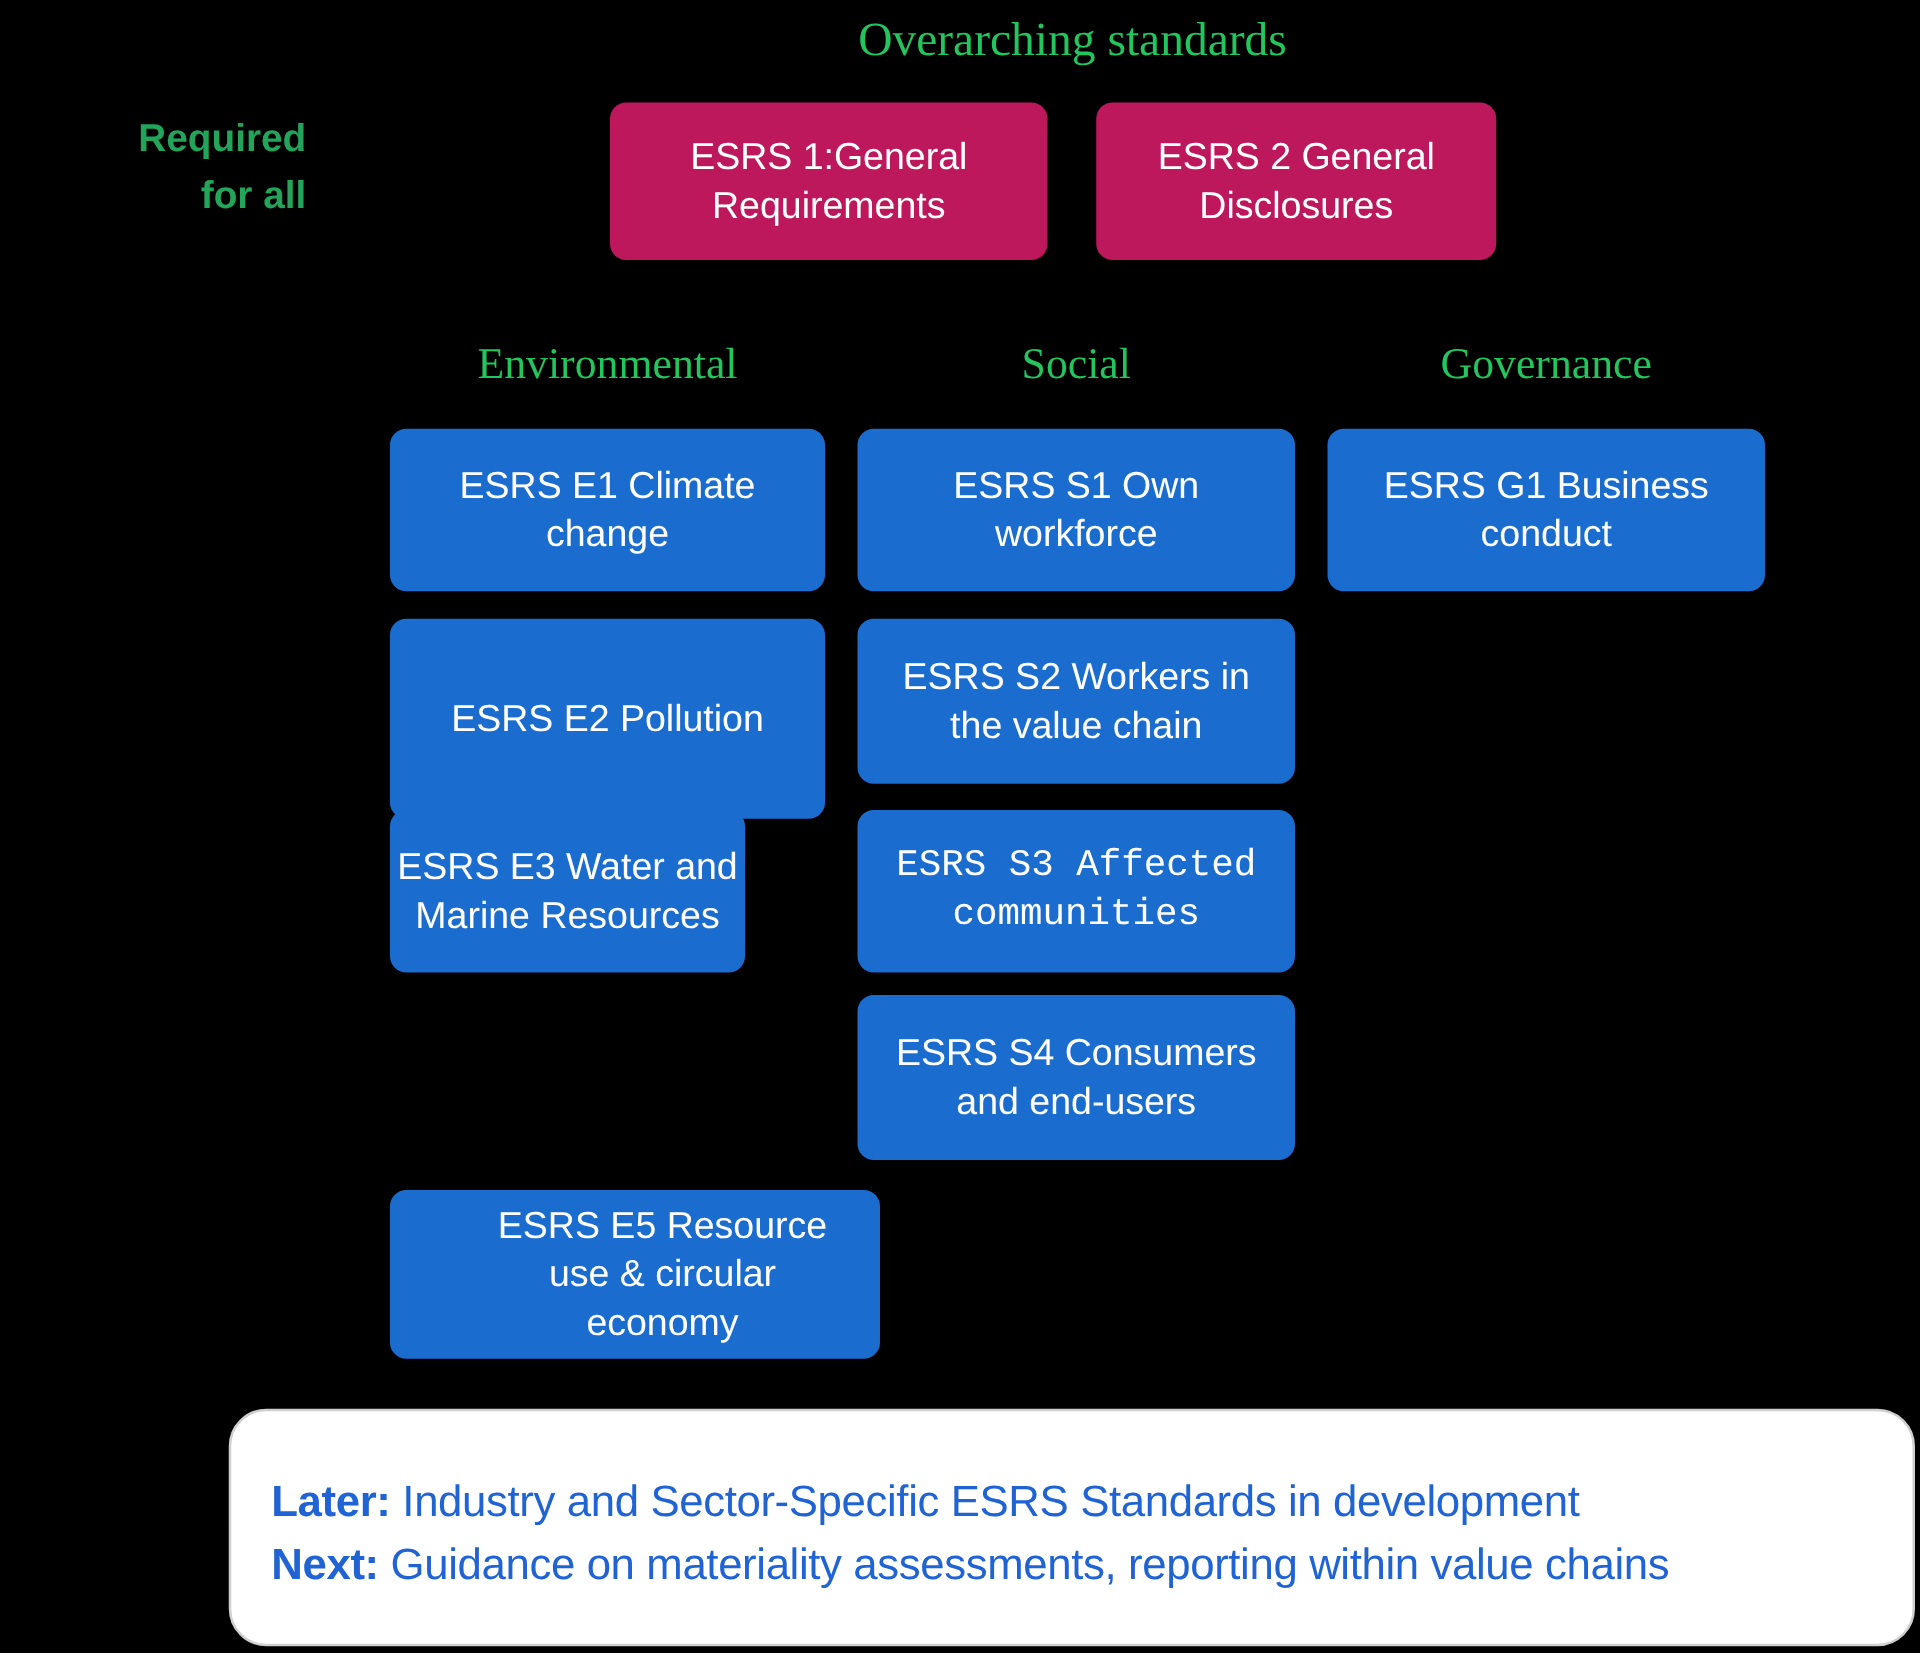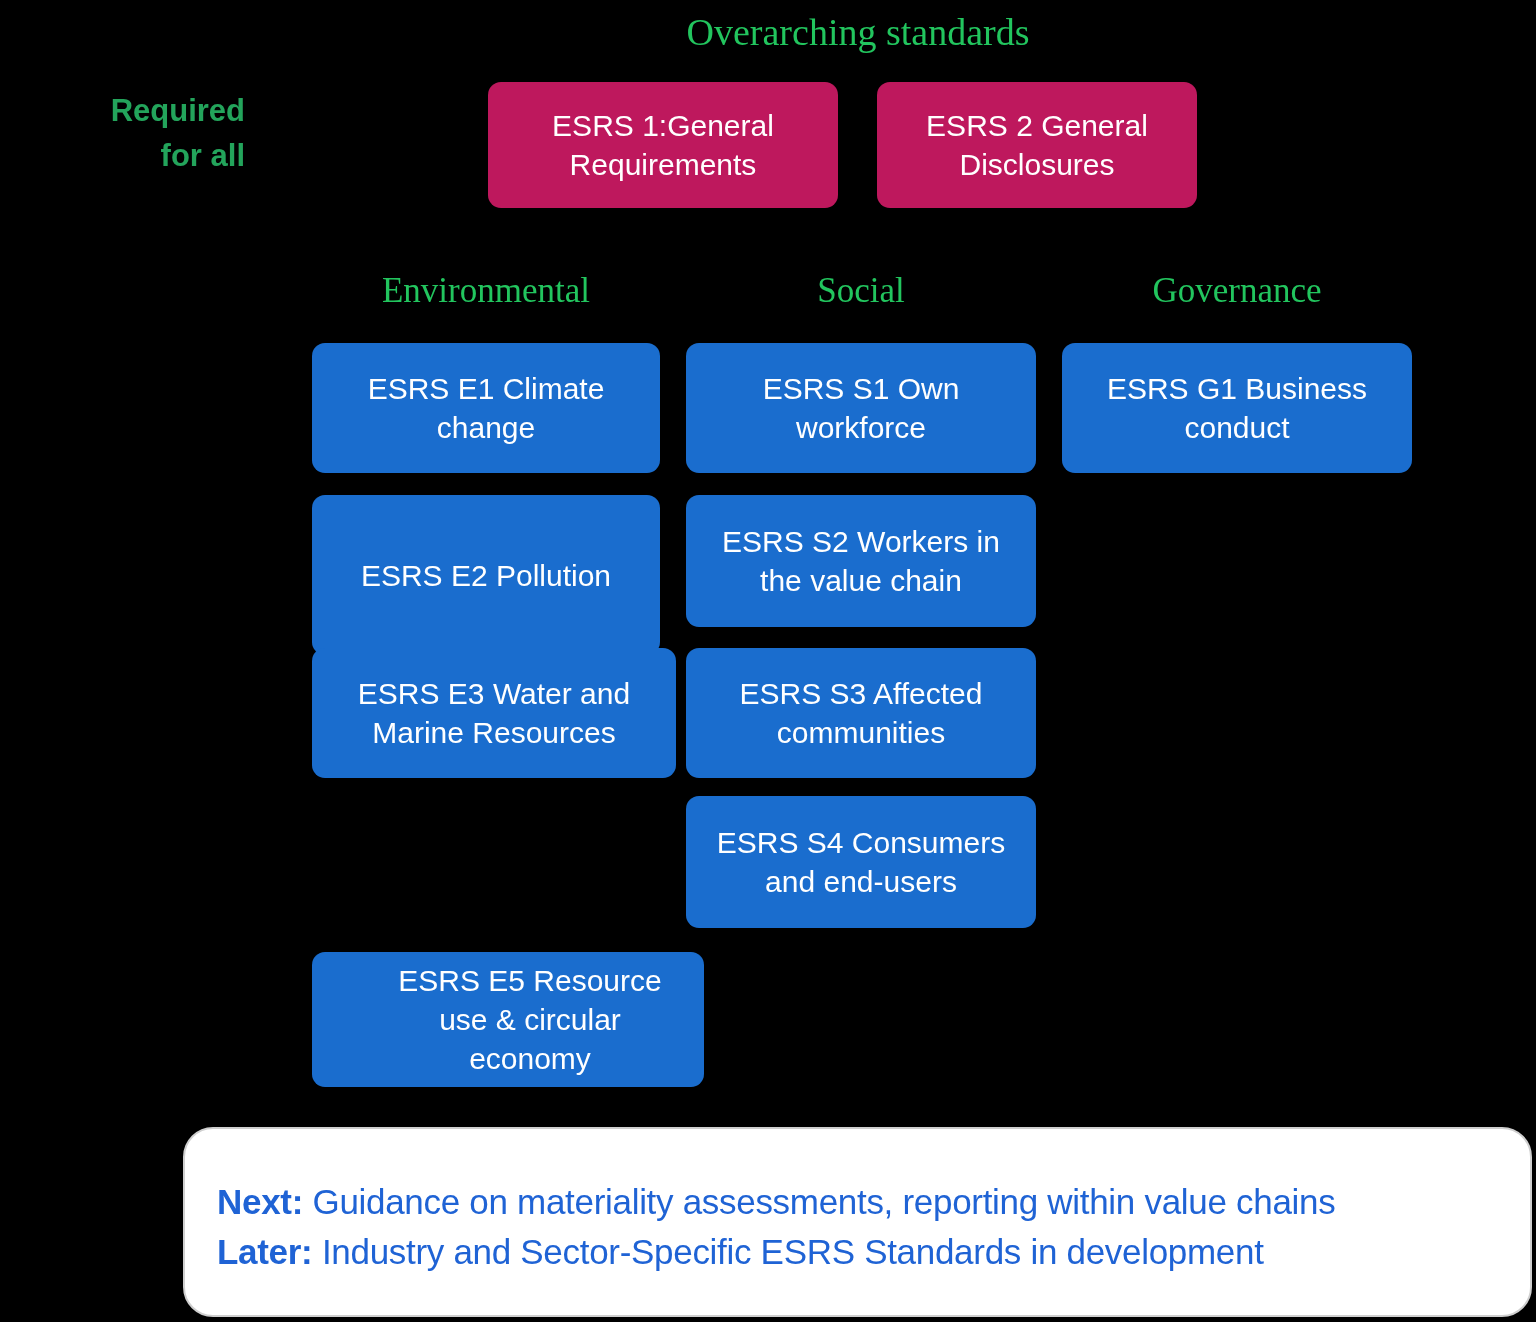--- a/index.html
+++ b/index.html
@@ -85,40 +85,40 @@
   <div class="box green" style="left:877px;top:82px;width:320px;height:126px;">ESRS 2 General
 Disclosures</div>
 
   <div class="serif-heading col-header" style="left:312px;width:348px;">Environmental</div>
   <div class="serif-heading col-header" style="left:686px;width:350px;">Social</div>
   <div class="serif-heading col-header" style="left:1062px;width:350px;">Governance</div>
 
   <div class="box blue" style="left:312px;top:343px;width:348px;height:130px;">ESRS E1 Climate
 change</div>
   <div class="box blue" style="left:312px;top:495px;width:348px;height:160px;">ESRS E2 Pollution</div>
-  <div class="box blue" style="left:312px;top:648px;width:364px;height:130px;">ESRS E3 Water and
+  <div class="box blue" style="left:312px;top:648px;width:284px;height:130px;">ESRS E3 Water and
 Marine Resources</div>
   <div class="box blue" style="left:312px;top:952px;width:348px;height:135px;padding-left:44px;">ESRS E5 Resource
 use &amp; circular
 economy</div>
 
   <div class="box blue" style="left:686px;top:343px;width:350px;height:130px;">ESRS S1 Own
 workforce</div>
   <div class="box blue" style="left:686px;top:495px;width:350px;height:132px;">ESRS S2 Workers in
 the value chain</div>
-  <div class="box blue" style="left:686px;top:648px;width:350px;height:130px;">ESRS S3 Affected
+  <div class="box blue" style="left:686px;top:648px;width:350px;height:130px;font-family:Liberation Mono, monospace;">ESRS S3 Affected
 communities</div>
   <div class="box blue" style="left:686px;top:796px;width:350px;height:132px;">ESRS S4 Consumers
 and end-users</div>
 
   <div class="box blue" style="left:1062px;top:343px;width:350px;height:130px;">ESRS G1 Business
 conduct</div>
 
   <div class="footer-panel">
     <div class="footer-line">
-      <b>Next:</b><span> Guidance on materiality assessments, reporting within value chains</span>
+      <b>Later:</b><span> Industry and Sector-Specific ESRS Standards in development</span>
     </div>
     <div class="footer-line">
-      <b>Later:</b><span> Industry and Sector-Specific ESRS Standards in development</span>
+      <b>Next:</b><span> Guidance on materiality assessments, reporting within value chains</span>
     </div>
   </div>
 
 </div>
 
 </body></html>

